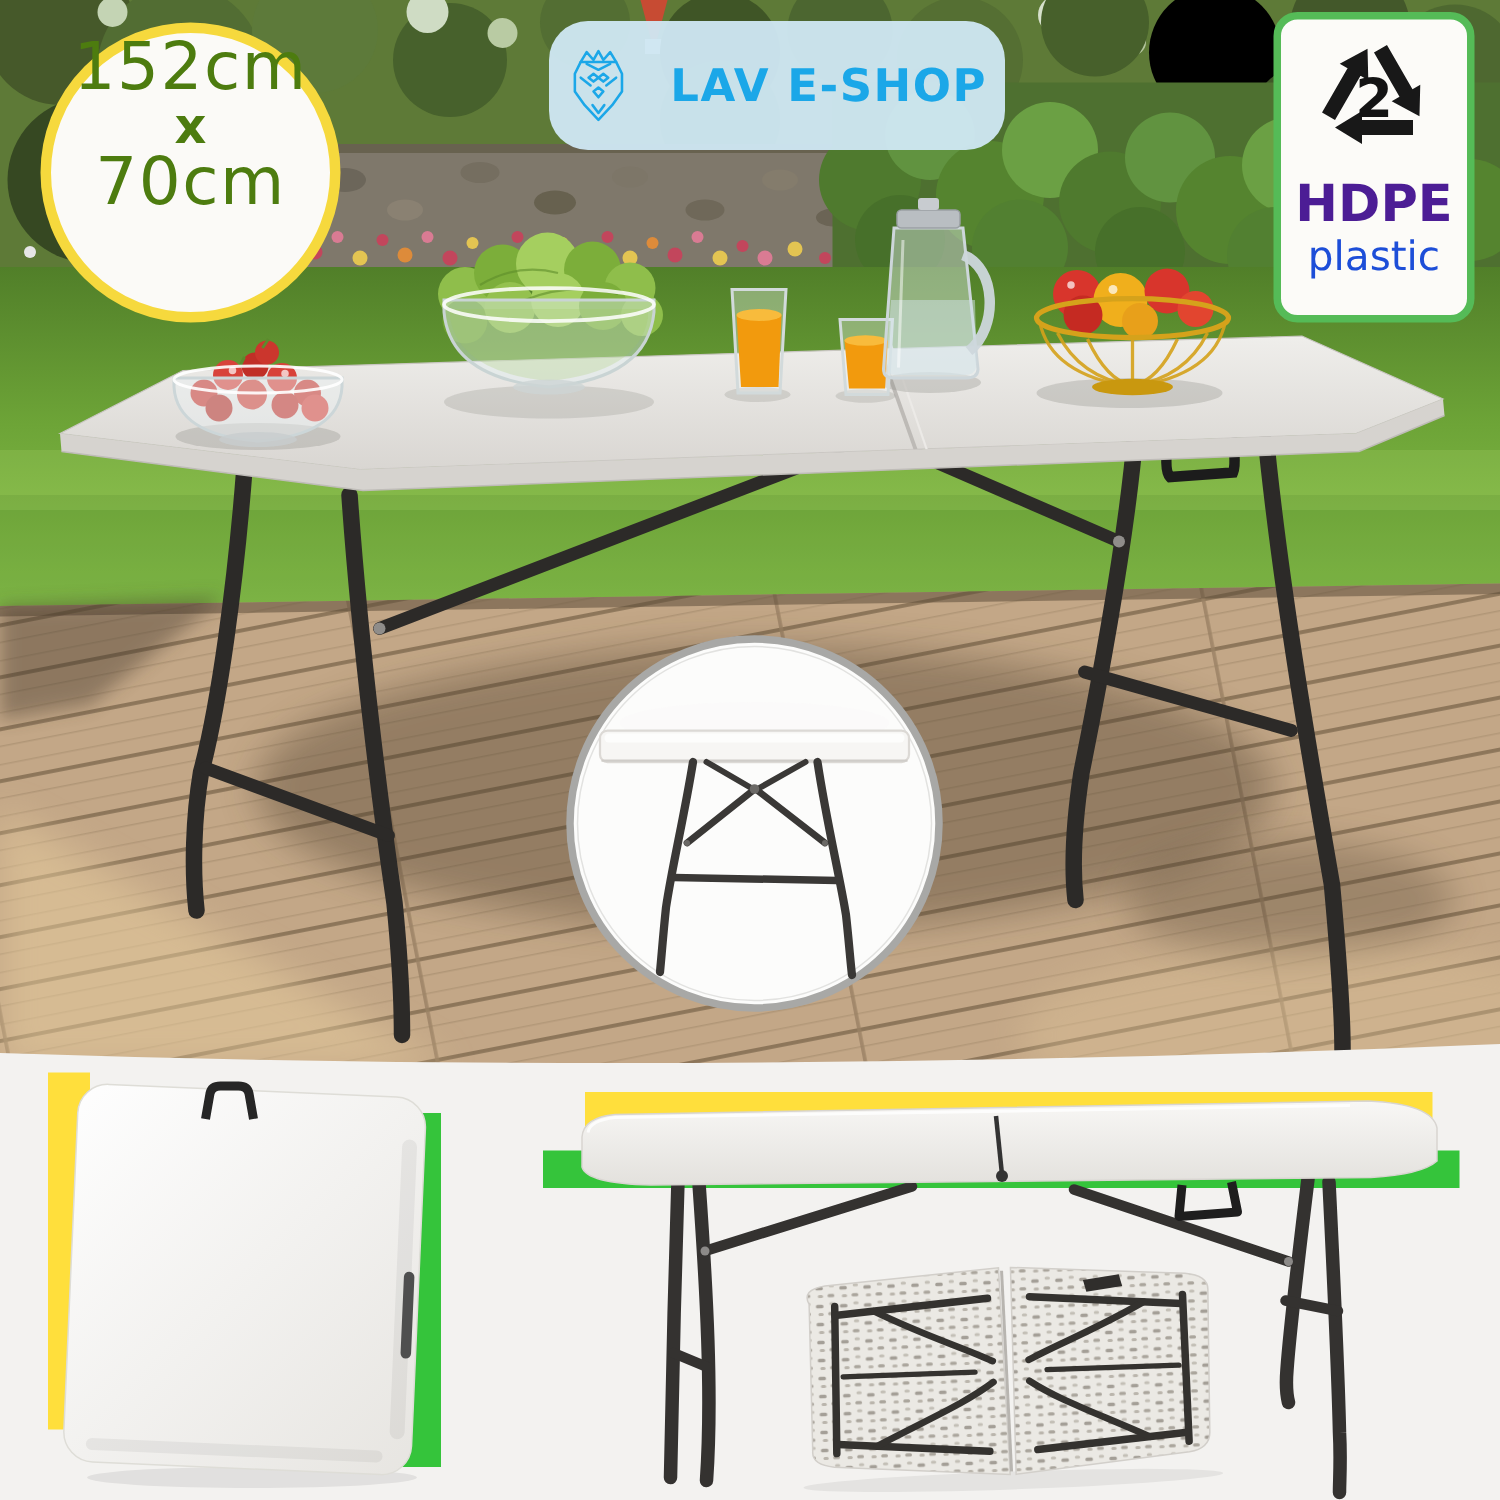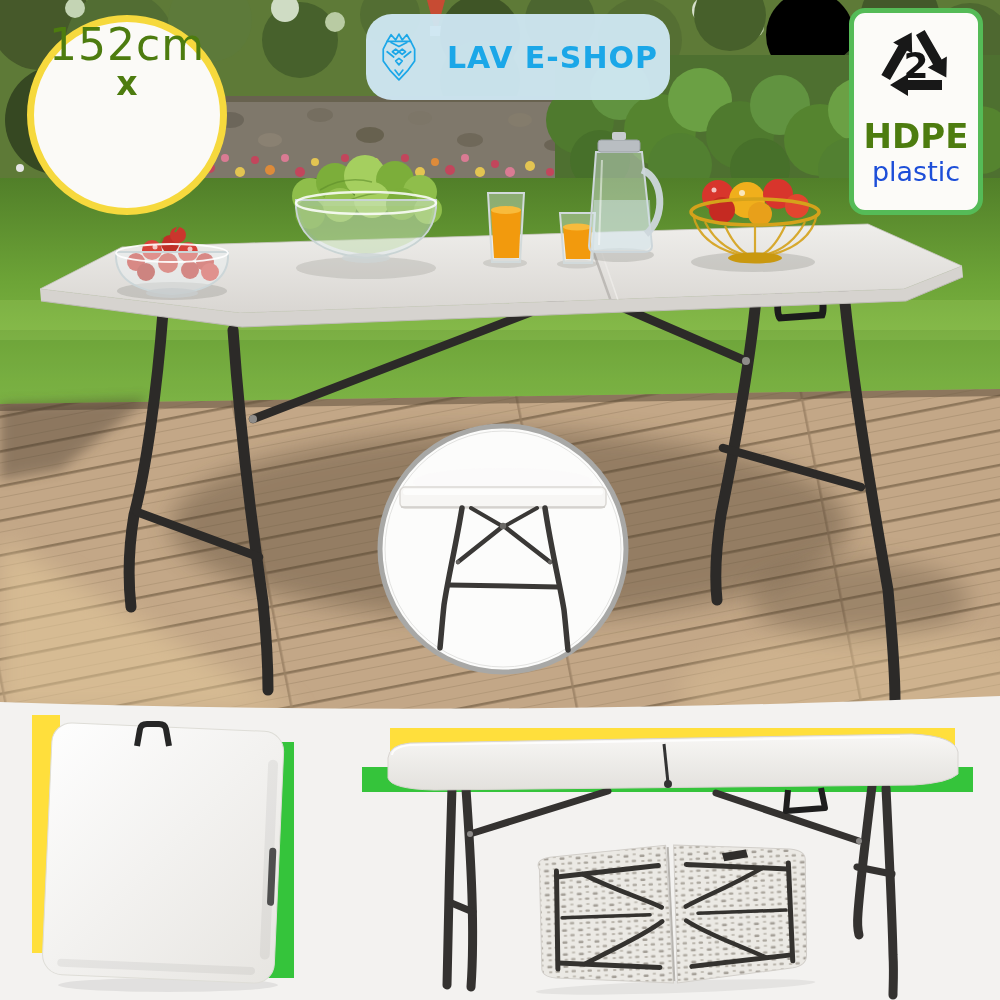--- a/index.html
+++ b/index.html
@@ -34,21 +34,21 @@
     white-space:nowrap;
   }
 
   
   .hdpe-badge{
     position:absolute;left:849px;top:8px;width:134px;height:207px;
     background:#fcfbf8;border:5px solid #55BB57;border-radius:16px;
     box-sizing:border-box;display:flex;flex-direction:column;
     align-items:center;padding-top:8px;z-index:5;
   }
-  .hdpe-name{font-size:34px;font-weight:bold;color:#4d7c0f;line-height:1.1;margin-top:1px;}
+  .hdpe-name{font-size:34px;font-weight:bold;color:#4c1d95;line-height:1.1;margin-top:1px;}
   .hdpe-sub{font-size:27px;color:#1d4ed8;margin-top:1px;}
 </style>
 </head>
 <body>
 
 <div class="stage">
 
   <div class="photo">
     <svg class="scene" width="1000" height="712" viewBox="0 0 1000 712">
       <defs>
@@ -339,20 +339,21 @@
         </g>
         <circle cx="503" cy="526" r="3.2" fill="#6b6966"></circle>
         <circle cx="458" cy="562" r="2" fill="#6b6966"></circle>
           <circle cx="550" cy="562" r="2" fill="#6b6966"></circle>
       </g>
     </svg>
 
     <div class="dim-badge">
       <div class="dim-line">152cm</div>
       <div class="dim-x">x</div>
+      <div class="dim-line">70cm</div>
     </div>
 
     <div class="logo-pill">
       <svg width="58" height="70" viewBox="0 0 64 76">
         <g stroke="#1BA7E8" stroke-width="2.6" fill="none" stroke-linejoin="round" stroke-linecap="round">
           <path d="M14,14 L20,4 L27,12 L32,3 L37,12 L44,4 L50,14"></path>
           <path d="M14,14 L8,26 L8,44 L18,58 L32,73 L46,58 L56,44 L56,26 L50,14 Z"></path>
           <path d="M20,16 L32,22 L44,16"></path>
           <path d="M14,30 L24,38"></path>
             <path d="M50,30 L40,38"></path>

